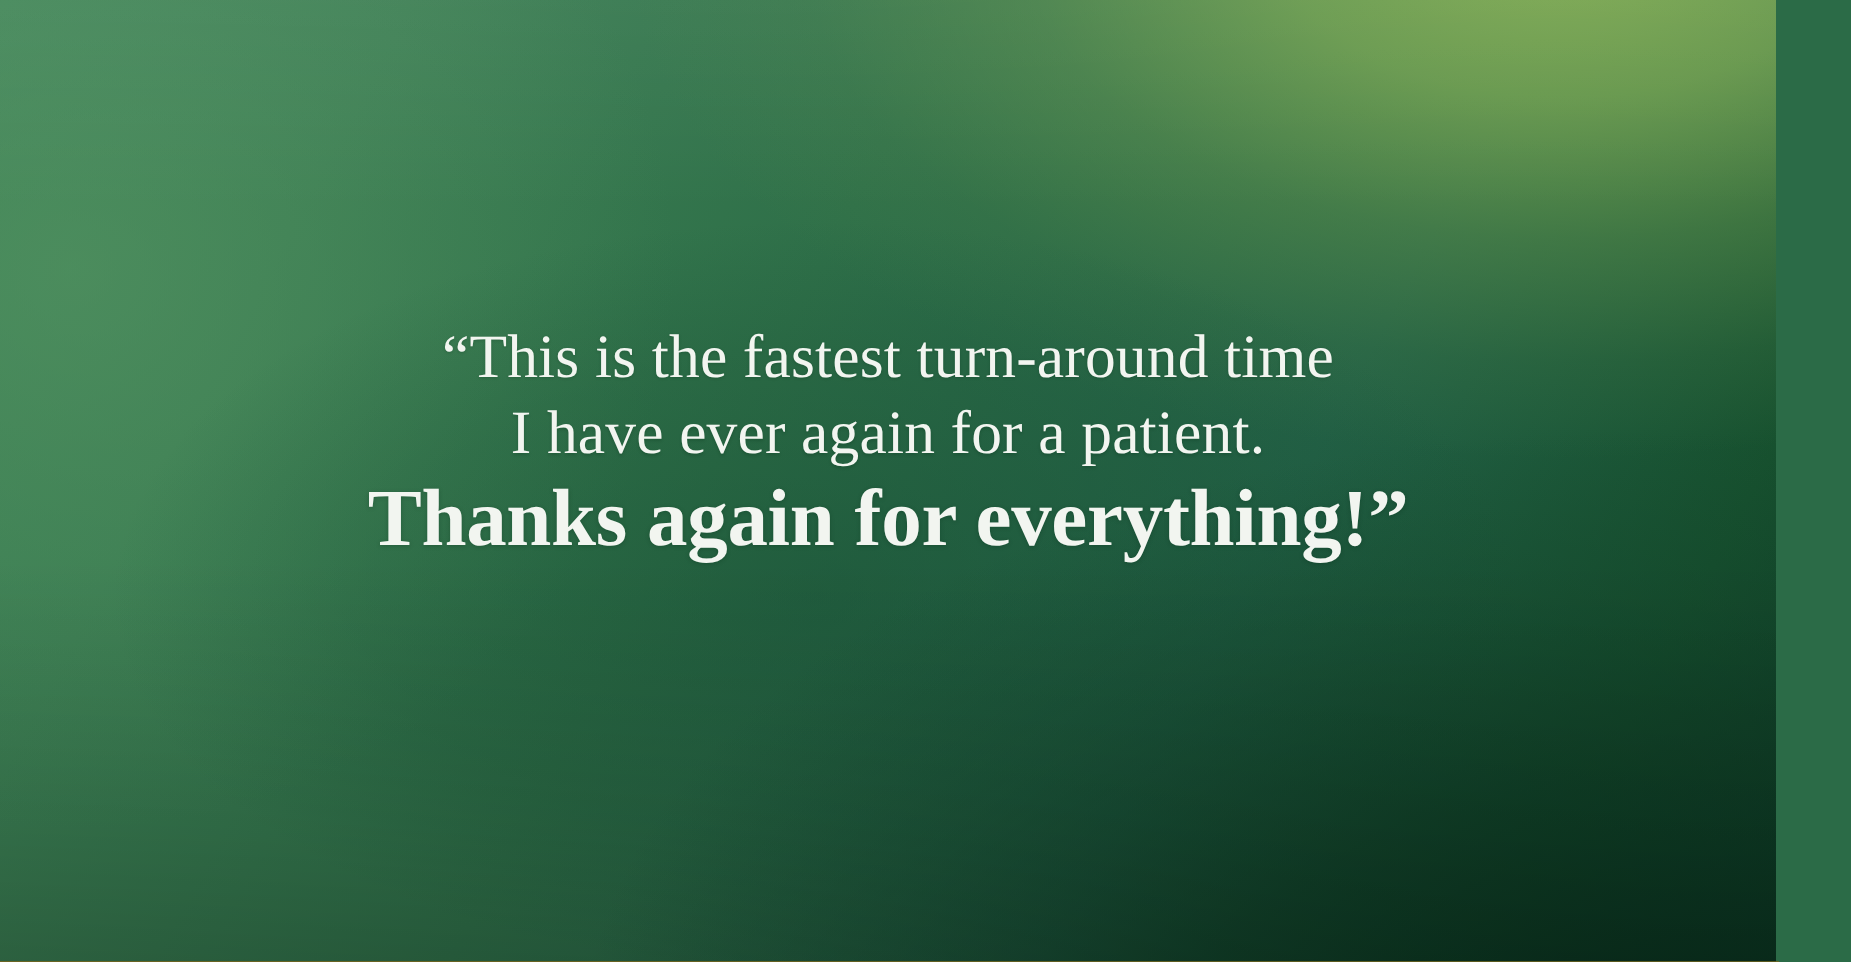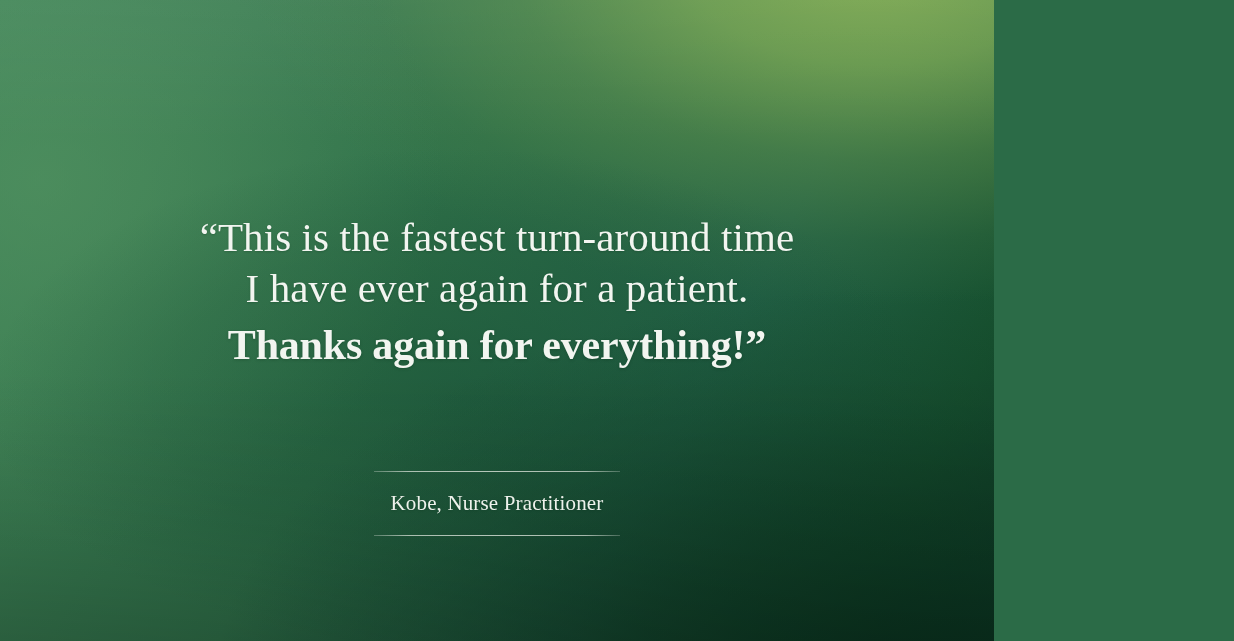--- a/index.html
+++ b/index.html
@@ -11,21 +11,21 @@
     overflow: hidden;
   }
 
   body {
     font-family: "Liberation Serif", "DejaVu Serif", serif;
     background: #2b6b47;
   }
 
   #slide {
     position: relative;
-    width: 994px;
+    width: 1184px;
     height: 641px;
     overflow: hidden;
     background-color: #a16207;
   }
 
   
   .bg-layer {
     position: absolute;
     inset: 0;
     pointer-events: none;
@@ -113,21 +113,21 @@
 
   .quote-line-1,
   .quote-line-2 {
     font-size: 41px;
     font-weight: 400;
     line-height: 51px;
     text-shadow: 0 1px 2px rgba(0, 40, 20, 0.22);
   }
 
   .quote-line-3 {
-    font-size: 42px;
+    font-size: 54px;
     font-weight: 700;
     line-height: 63px;
     letter-spacing: -0.2px;
     text-shadow: 0 1px 3px rgba(0, 40, 20, 0.26);
   }
 
   .attribution-block {
     position: absolute;
     top: 471px;
     left: 50%;
@@ -175,20 +175,15 @@
   <div class="bg-layer bg-vignette"></div>
 
   <div class="content">
 
     <blockquote class="quote-block">
       <span class="quote-line quote-line-1">“This is the fastest turn-around time</span>
       <span class="quote-line quote-line-2">I have ever again for a patient.</span>
       <span class="quote-line quote-line-3">Thanks again for everything!”</span>
     </blockquote>
 
-    <div class="attribution-block">
-      <hr class="attr-rule attr-rule-top">
-      <span class="attr-name">Kobe, Nurse Practitioner</span>
-      <hr class="attr-rule attr-rule-bottom">
-    </div>
 
   </div>
 </div>
 
 </body></html>

